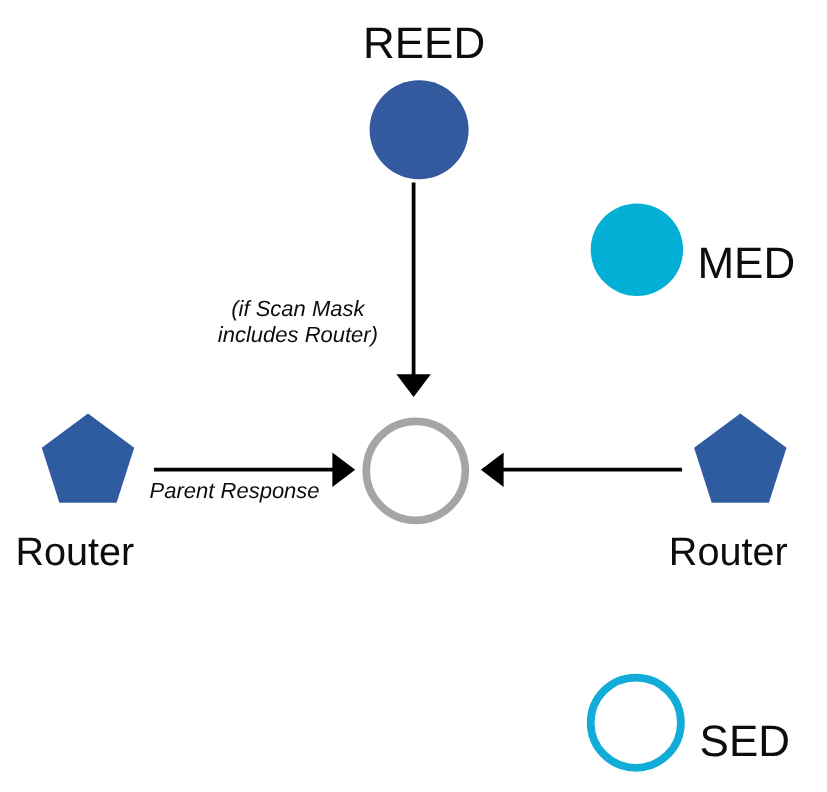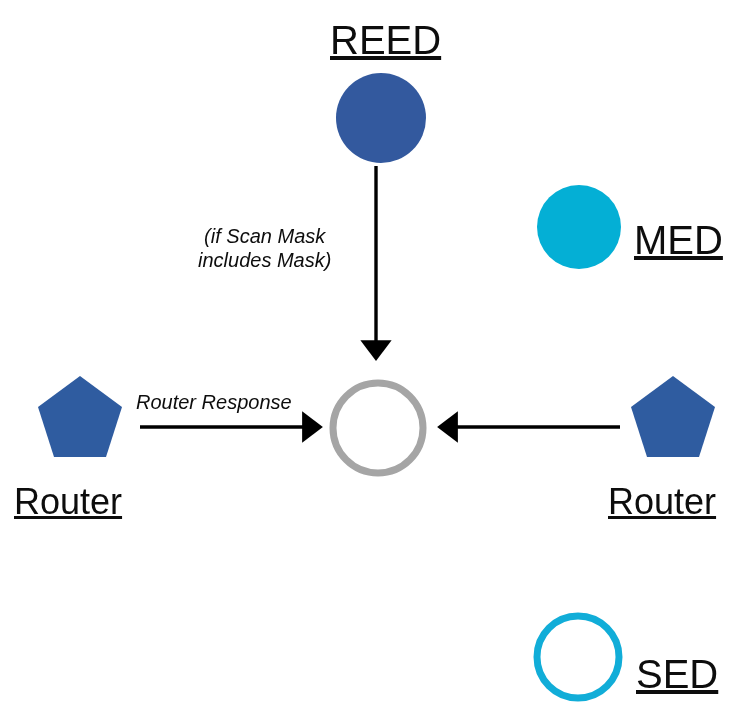--- a/index.html
+++ b/index.html
@@ -26,36 +26,36 @@
     height: 720px;
     display: block;
   }
   .node-label {
     position: absolute;
     color: #0d0d0d;
     font-family: "Liberation Sans", sans-serif;
     font-weight: 400;
     white-space: nowrap;
     line-height: 1;
-    text-decoration: underline;
   }
   .lbl-reed   { left: 330px; top: 20px;  font-size: 40px; }
   .lbl-med    { left: 634px; top: 220px; font-size: 40px; }
   .lbl-sed    { left: 636px; top: 654px; font-size: 40px; }
   .lbl-router-left  { left: 14px;  top: 484px; font-size: 36px; }
   .lbl-router-right { left: 608px; top: 484px; font-size: 36px; }
 
   .edge-label {
     position: absolute;
     color: #0d0d0d;
     font-family: "Liberation Sans", sans-serif;
     font-style: italic;
     font-weight: 400;
     white-space: nowrap;
     line-height: 1.22;
+    margin-top: 45px;
   }
   .lbl-scanmask {
     left: 198px;
     top: 224px;
     font-size: 20px;
     text-align: center;
   }
   .lbl-parentresp {
     left: 136px;
     top: 390px;
@@ -104,18 +104,18 @@
   <div class="node-label lbl-med">MED</div>
 
   <div class="node-label lbl-sed">SED</div>
 
   <div class="node-label lbl-router-left">Router</div>
 
   <div class="node-label lbl-router-right">Router</div>
 
   <div class="edge-label lbl-scanmask">
     <div>(if Scan Mask</div>
-    <div>includes Mask)</div>
+    <div>includes Router)</div>
   </div>
 
-  <div class="edge-label lbl-parentresp">Router Response</div>
+  <div class="edge-label lbl-parentresp">Parent Response</div>
 
 </div>
 
 </body></html>

